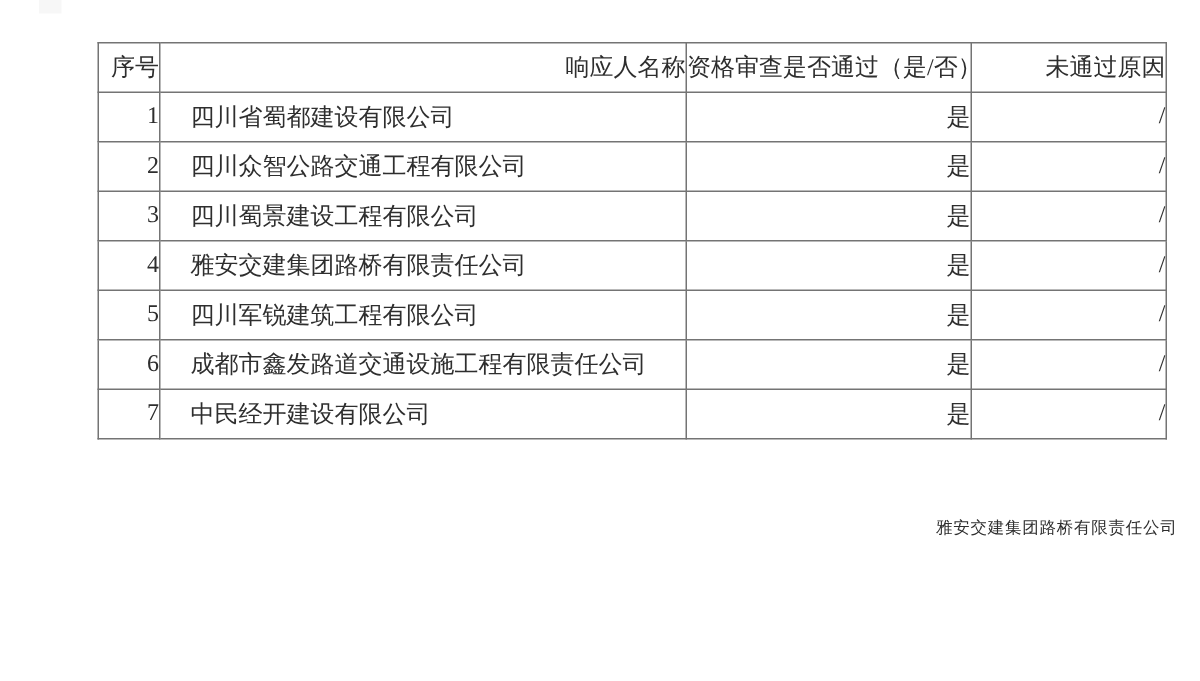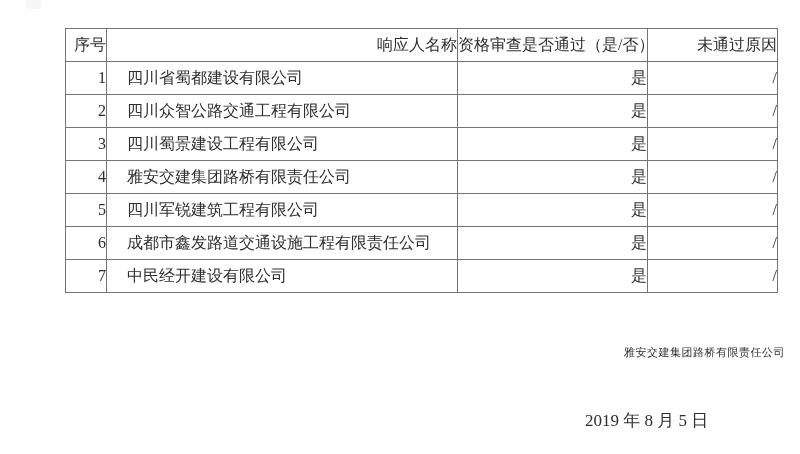--- a/index.html
+++ b/index.html
@@ -131,15 +131,14 @@
         <tr>
       <td class="cell-no">7</td>
       <td class="cell-name">中民经开建设有限公司</td>
       <td class="cell-passed">是</td>
       <td class="cell-reason">/</td>
     </tr>
       </tbody>
   </table>
 
   <div class="signature">雅安交建集团路桥有限责任公司</div>
-  <div class="doc-date">2019 年 8 月 5 日</div>
 
 </div>
 
 </body></html>

